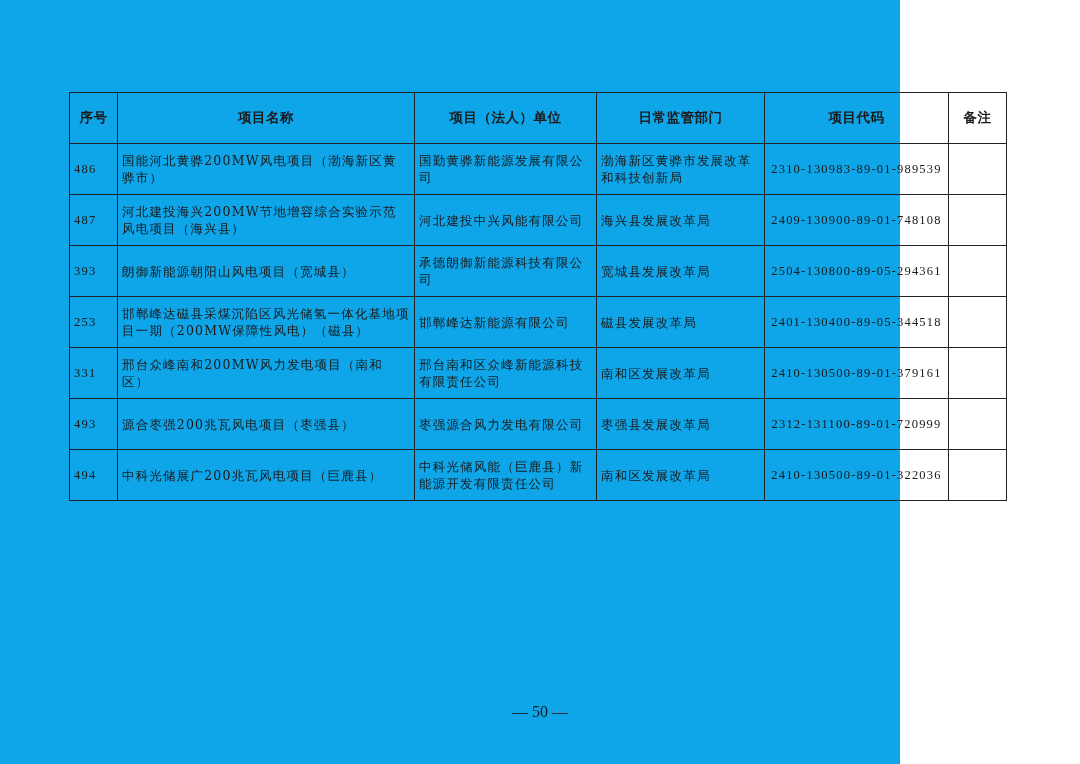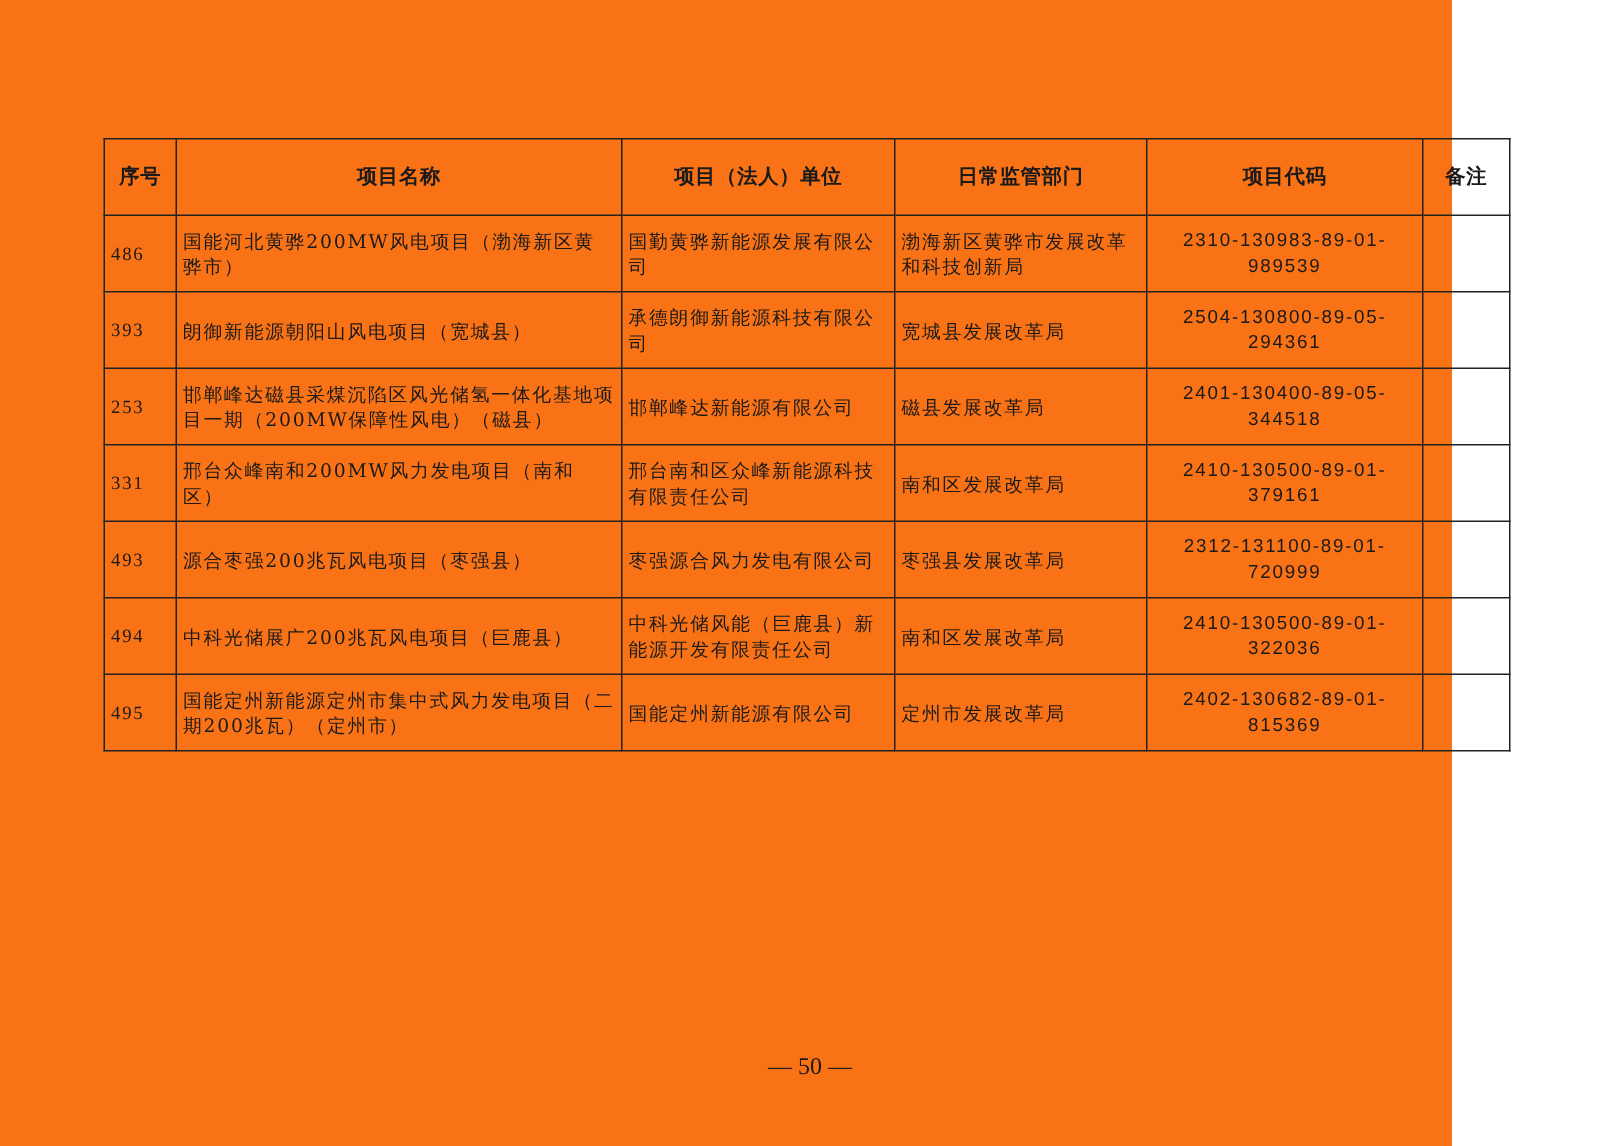--- a/index.html
+++ b/index.html
@@ -1,37 +1,37 @@
 <!DOCTYPE html>
 <html><head>
 <meta charset="utf-8">
 <style>
   html, body { margin: 0; padding: 0; background: #ffffff; }
   body { width: 1080px; height: 764px; position: relative; overflow: hidden;
          font-family: "DejaVu Serif", "Liberation Serif", serif; color: #1a1a1a; }
-  .page { position: absolute; left: 0; top: 0; width: 968px; height: 764px; background: #f97316; }
+  .page { position: absolute; left: 0; top: 0; width: 900px; height: 764px; background: #0ea5e9; }
   table.doc-table {
     position: absolute; left: 69px; top: 92px;
     border-collapse: collapse; table-layout: fixed;
     width: 937px;
   }
   table.doc-table th, table.doc-table td {
     border: 1.3px solid #222;
     padding: 0 4px;
     vertical-align: middle;
     overflow: hidden;
   }
   table.doc-table th {
     height: 50px; font-size: 13.5px; font-weight: bold;
     font-family: "DejaVu Sans", "Liberation Sans", sans-serif;
     text-align: center; letter-spacing: 0.5px;
   }
   table.doc-table td { height: 50px; font-size: 12.5px; line-height: 17px; letter-spacing: 1.2px; }
   td.c-no { text-align: left; letter-spacing: 0; font-family: "Liberation Serif", serif; font-size: 13.5px; }
-  td.c-code { text-align: center; letter-spacing: 0; font-family: Liberation Sans, sans-serif; font-size: 13.5px; }
+  td.c-code { text-align: center; letter-spacing: 0; font-family: Liberation Serif, serif; font-size: 13.5px; }
   td.c-name, td.c-unit, td.c-dept { text-align: left; }
   .footer { position: absolute; left: 0; width: 1080px; top: 703px; text-align: center;
             font-family: "Liberation Serif", serif; font-size: 16px; }
 </style>
 </head>
 <body>
 
 <div class="page">
   <table class="doc-table">
     <colgroup>
@@ -52,20 +52,28 @@
         <th>备注</th>
       </tr>
     </thead>
     <tbody id="rows">
         <tr>
     <td class="c-no">486</td>
     <td class="c-name">国能河北黄骅200MW风电项目（渤海新区黄骅市）</td>
     <td class="c-unit">国勤黄骅新能源发展有限公司</td>
     <td class="c-dept">渤海新区黄骅市发展改革和科技创新局</td>
     <td class="c-code">2310-130983-89-01-989539</td>
+    <td class="c-note"></td>
+  </tr>
+        <tr>
+    <td class="c-no">487</td>
+    <td class="c-name">河北建投海兴200MW节地增容综合实验示范风电项目（海兴县）</td>
+    <td class="c-unit">河北建投中兴风能有限公司</td>
+    <td class="c-dept">海兴县发展改革局</td>
+    <td class="c-code">2409-130900-89-01-748108</td>
     <td class="c-note"></td>
   </tr>
         <tr>
     <td class="c-no">393</td>
     <td class="c-name">朗御新能源朝阳山风电项目（宽城县）</td>
     <td class="c-unit">承德朗御新能源科技有限公司</td>
     <td class="c-dept">宽城县发展改革局</td>
     <td class="c-code">2504-130800-89-05-294361</td>
     <td class="c-note"></td>
   </tr>
@@ -94,25 +102,17 @@
     <td class="c-note"></td>
   </tr>
         <tr>
     <td class="c-no">494</td>
     <td class="c-name">中科光储展广200兆瓦风电项目（巨鹿县）</td>
     <td class="c-unit">中科光储风能（巨鹿县）新能源开发有限责任公司</td>
     <td class="c-dept">南和区发展改革局</td>
     <td class="c-code">2410-130500-89-01-322036</td>
     <td class="c-note"></td>
   </tr>
-        <tr>
-    <td class="c-no">495</td>
-    <td class="c-name">国能定州新能源定州市集中式风力发电项目（二期200兆瓦）（定州市）</td>
-    <td class="c-unit">国能定州新能源有限公司</td>
-    <td class="c-dept">定州市发展改革局</td>
-    <td class="c-code">2402-130682-89-01-815369</td>
-    <td class="c-note"></td>
-  </tr>
       </tbody>
   </table>
 
   <div class="footer">— 50 —</div>
 </div>
 
 </body></html>

